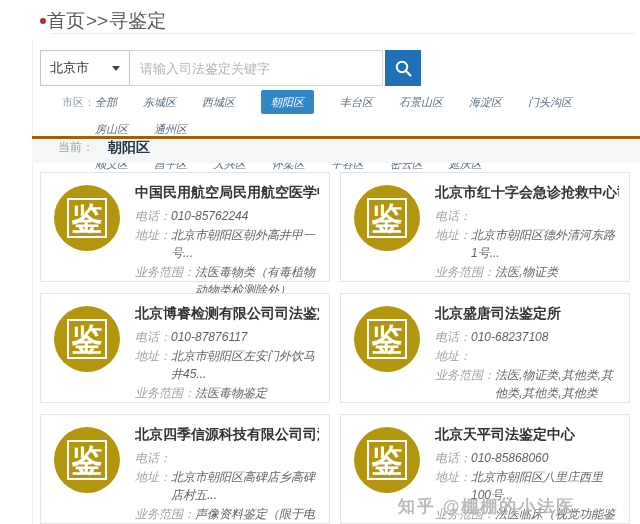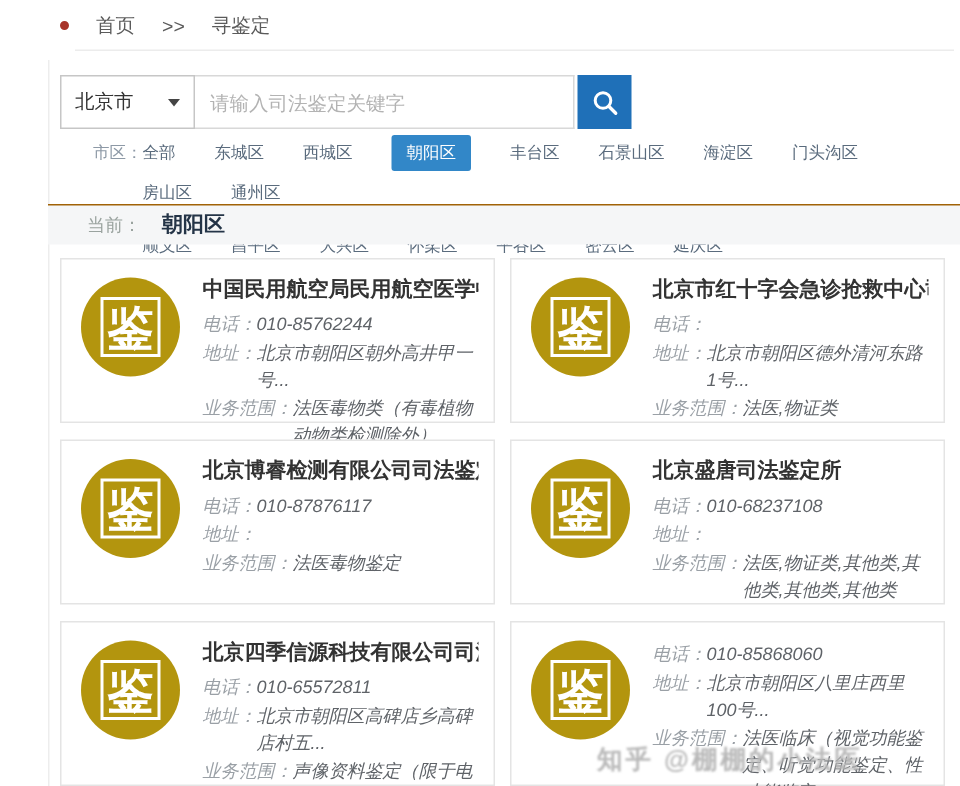--- a/index.html
+++ b/index.html
@@ -9,48 +9,48 @@
     background: #fff;
     font-family: "Liberation Sans", "DejaVu Sans", sans-serif;
     overflow: hidden;
     color: #333;
   }
   
   .h-line { position:absolute; left:50px; right:4px; top:33px; height:1px; background:#ececec; }
   .v-line { position:absolute; left:32px; top:40px; width:1px; height:484px; background:#ededed; }
 
   
-  .breadcrumb { position:absolute; left:40px; top:8px; display:flex; align-items:center; gap:18px;
-                font-size:13px; color:#5b5b5b; }
+  .breadcrumb { position:absolute; left:40px; top:8px; display:flex; align-items:center; gap:1px;
+                font-size:19px; color:#5b5b5b; }
   .crumb-icon { width:5px; height:5px; border:3px solid #a8342a; border-radius:50%; background:#fff; flex:0 0 auto; }
   .breadcrumb a { color:#5b5b5b; text-decoration:none; cursor:pointer; }
 
   
   .search-row { position:absolute; left:40px; top:50px; display:flex; align-items:stretch; height:36px; }
   .city-select { width:90px; border:1px solid #c6c6c6; background:#fff; display:flex; align-items:center;
                  justify-content:space-between; padding:0 9px; font-size:13px; color:#333; cursor:pointer; }
   .chev { width:0; height:0; border-left:4px solid transparent; border-right:4px solid transparent;
           border-top:5px solid #444; }
   .search-input { width:253px; border:1px solid #d8d8d8; border-left:none; padding:0 10px; font-size:13px;
                   color:#333; outline:none; font-family:inherit; }
   .search-input::placeholder { color:#b3b3b3; }
   .search-btn { width:36px; height:36px; margin-left:2px; background:#1f70b8; border:none; cursor:pointer;
                 display:flex; align-items:center; justify-content:center; }
 
   
   .districts { position:absolute; left:58px; top:92px; width:566px; display:flex; font-size:11px;text-align:right; }
   .d-label { flex:0 0 37px; color:#8d99a6; line-height:20px; }
   .d-rows { flex:1; }
-  .d-row { display:flex; flex-wrap:wrap; gap:7px 26px; line-height:20px; margin-bottom:15px; }
+  .d-row { display:flex; flex-wrap:wrap; gap:7px 26px; line-height:20px; margin-bottom:15px;font-style:italic; }
   .d-item { color:#5a6b7d; cursor:pointer; white-space:nowrap; }
   .d-item.active { background:#3287c8; color:#fff; padding:2px 10px; margin:-2px 0; border-radius:2px; }
 
   
   .current-bar { position:absolute; left:32px; top:136px; width:608px; height:27px; background:#f5f6f7;
-                 border-top:1px solid #a16207; display:flex; align-items:center; padding-left:26px; }
+                 border-top:3px solid #a16207; display:flex; padding-left:26px; }
   .current-label { font-size:12px; color:#9aa39f; }
   .current-value { font-size:14px; font-weight:bold; color:#243447; margin-left:14px; }
 
   
   .cards { position:absolute; left:40px; top:172px; display:grid; grid-template-columns:290px 290px;
            column-gap:10px; row-gap:11px; }
   .card { position:relative; width:290px; height:110px; background:#fff; border:1px solid #e4e4e4;
           padding:11px 10px 6px 94px; cursor:pointer; }
   .seal { position:absolute; left:13px; top:12px; width:66px; height:66px; border-radius:50%;
           background:#b3950e; display:flex; align-items:center; justify-content:center; }
@@ -170,20 +170,21 @@
     <div class="seal">
       <div class="seal-inner">鉴</div>
     </div>
     <div class="card-title">北京博睿检测有限公司司法鉴定中 ...</div>
     <div class="info-line">
         <span class="info-label">电话：</span>
         <span class="info-value">010-87876117</span>
       </div>
     <div class="info-line">
         <span class="info-label">地址：</span>
+        <span class="info-value">北京市朝阳区左安门外饮马井45...</span>
       </div>
     <div class="info-line">
         <span class="info-label">业务范围：</span>
         <span class="info-value">法医毒物鉴定</span>
       </div>
   </div>
 
   <div class="card">
     <div class="seal">
       <div class="seal-inner">鉴</div>
@@ -202,36 +203,36 @@
       </div>
   </div>
 
   <div class="card">
     <div class="seal">
       <div class="seal-inner">鉴</div>
     </div>
     <div class="card-title">北京四季信源科技有限公司司法鉴 ...</div>
     <div class="info-line">
         <span class="info-label">电话：</span>
-        <span class="info-value">010-65572811</span>
       </div>
     <div class="info-line">
         <span class="info-label">地址：</span>
         <span class="info-value">北京市朝阳区高碑店乡高碑店村五...</span>
       </div>
     <div class="info-line">
         <span class="info-label">业务范围：</span>
         <span class="info-value">声像资料鉴定（限于电子数据）</span>
       </div>
   </div>
 
   <div class="card">
     <div class="seal">
       <div class="seal-inner">鉴</div>
     </div>
+    <div class="card-title">北京天平司法鉴定中心</div>
     <div class="info-line">
         <span class="info-label">电话：</span>
         <span class="info-value">010-85868060</span>
       </div>
     <div class="info-line">
         <span class="info-label">地址：</span>
         <span class="info-value">北京市朝阳区八里庄西里100号...</span>
       </div>
     <div class="info-line">
         <span class="info-label">业务范围：</span>

